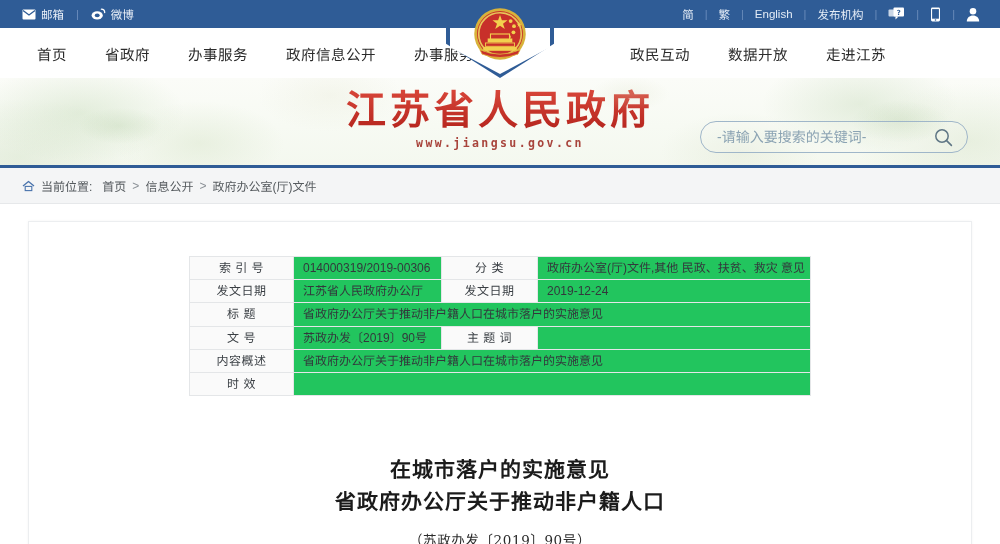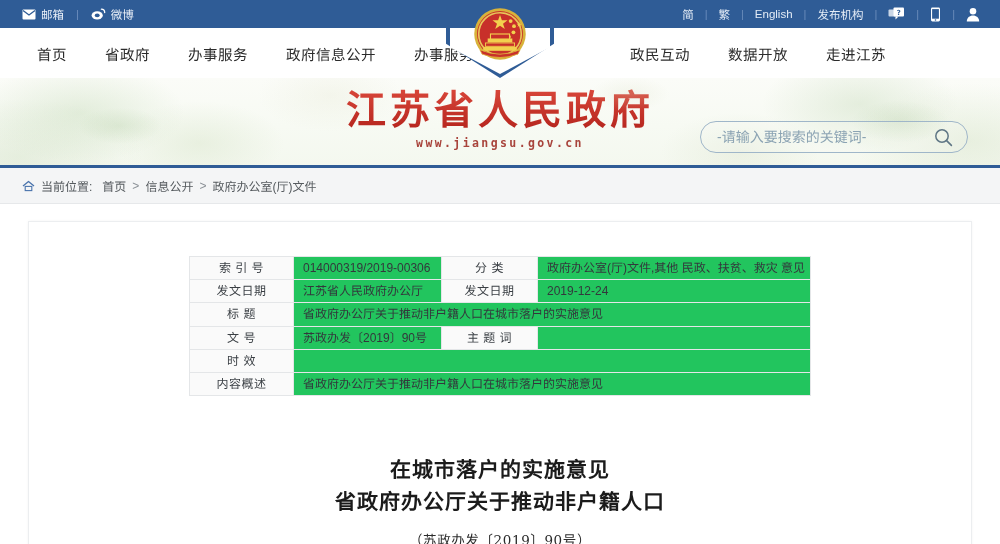--- a/index.html
+++ b/index.html
@@ -408,26 +408,26 @@
             <td class="lbl w-lbl">标      题</td>
             <td class="val" colspan="3">省政府办公厅关于推动非户籍人口在城市落户的实施意见</td>
           </tr>
           <tr>
             <td class="lbl w-lbl">文      号</td>
             <td class="val w-val1">苏政办发〔2019〕90号</td>
             <td class="lbl w-lbl2">主 题 词</td>
             <td class="val"></td>
           </tr>
           <tr>
+            <td class="lbl w-lbl">内容概述</td>
+            <td class="val" colspan="3">省政府办公厅关于推动非户籍人口在城市落户的实施意见</td>
+          </tr>
+          <tr>
             <td class="lbl w-lbl">时      效</td>
             <td class="val" colspan="3"></td>
-          </tr>
-          <tr>
-            <td class="lbl w-lbl">内容概述</td>
-            <td class="val" colspan="3">省政府办公厅关于推动非户籍人口在城市落户的实施意见</td>
           </tr>
         </tbody>
       </table>
 
       <div class="doc-head">
         <div class="doc-title">在城市落户的实施意见</div>
         <div class="doc-title">省政府办公厅关于推动非户籍人口</div>
         <div class="doc-sub">（苏政办发〔2019〕90号）</div>
       </div>
 

